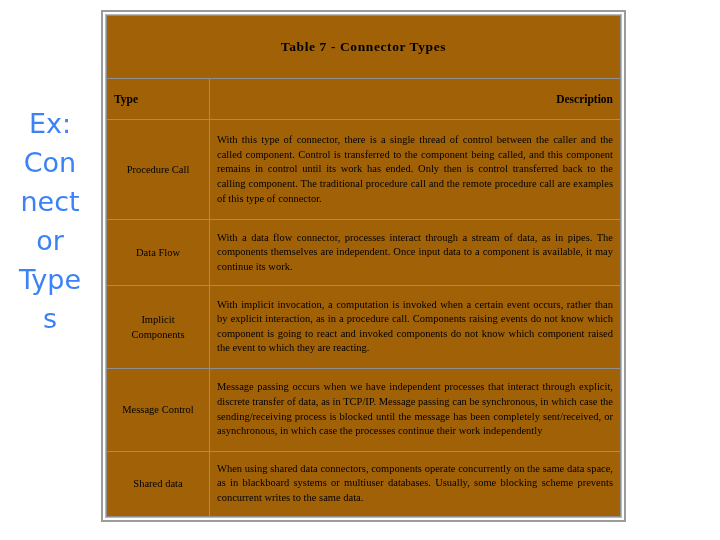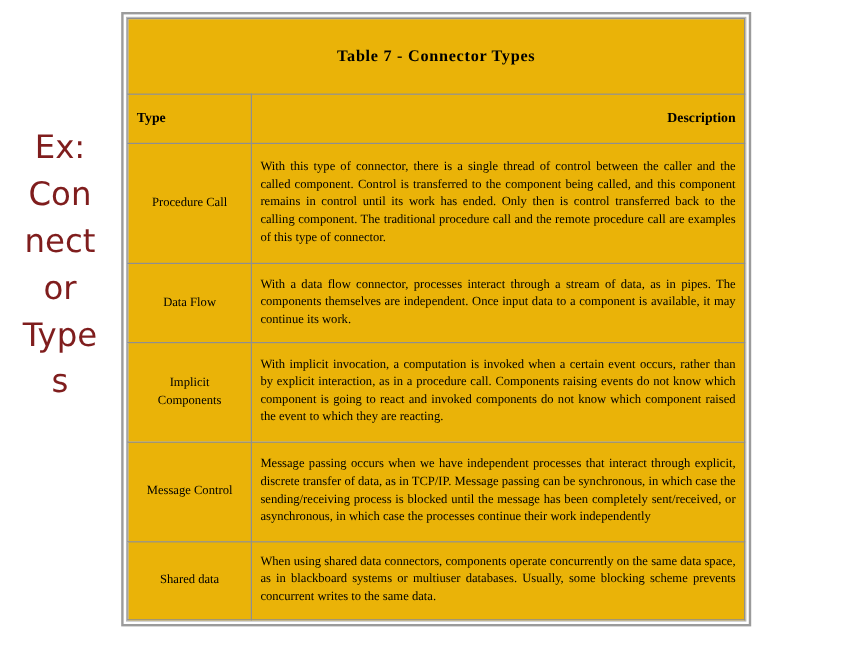--- a/index.html
+++ b/index.html
@@ -18,21 +18,21 @@
   
   #slide-caption {
     position: absolute;
     left: 4px;
     top: 104px;
     width: 92px;
     text-align: center;
     font-family: "DejaVu Sans", sans-serif;
     font-size: 27px;
     line-height: 39px;
-    color: #7f1d1d;
+    color: #3b82f6;
     letter-spacing: 0px;
     white-space: pre-line;
   }
 
   
   #table-frame {
     position: absolute;
     left: 101px;
     top: 10px;
     width: 525px;
@@ -53,21 +53,21 @@
   table.connector-table {
     border-collapse: collapse;
     width: 100%;
     height: 100%;
     table-layout: fixed;
     background: #ffffff;
   }
   table.connector-table td,
   table.connector-table th {
     border: 1px solid #8f8f8f;
-    background: #eab308;
+    background: #a16207;
     vertical-align: middle;
     padding: 5px 7px;
     color: #000000;
   }
 
   
   .tbl-title {
     text-align: center;
     font-weight: bold;
     font-size: 13.5px;

